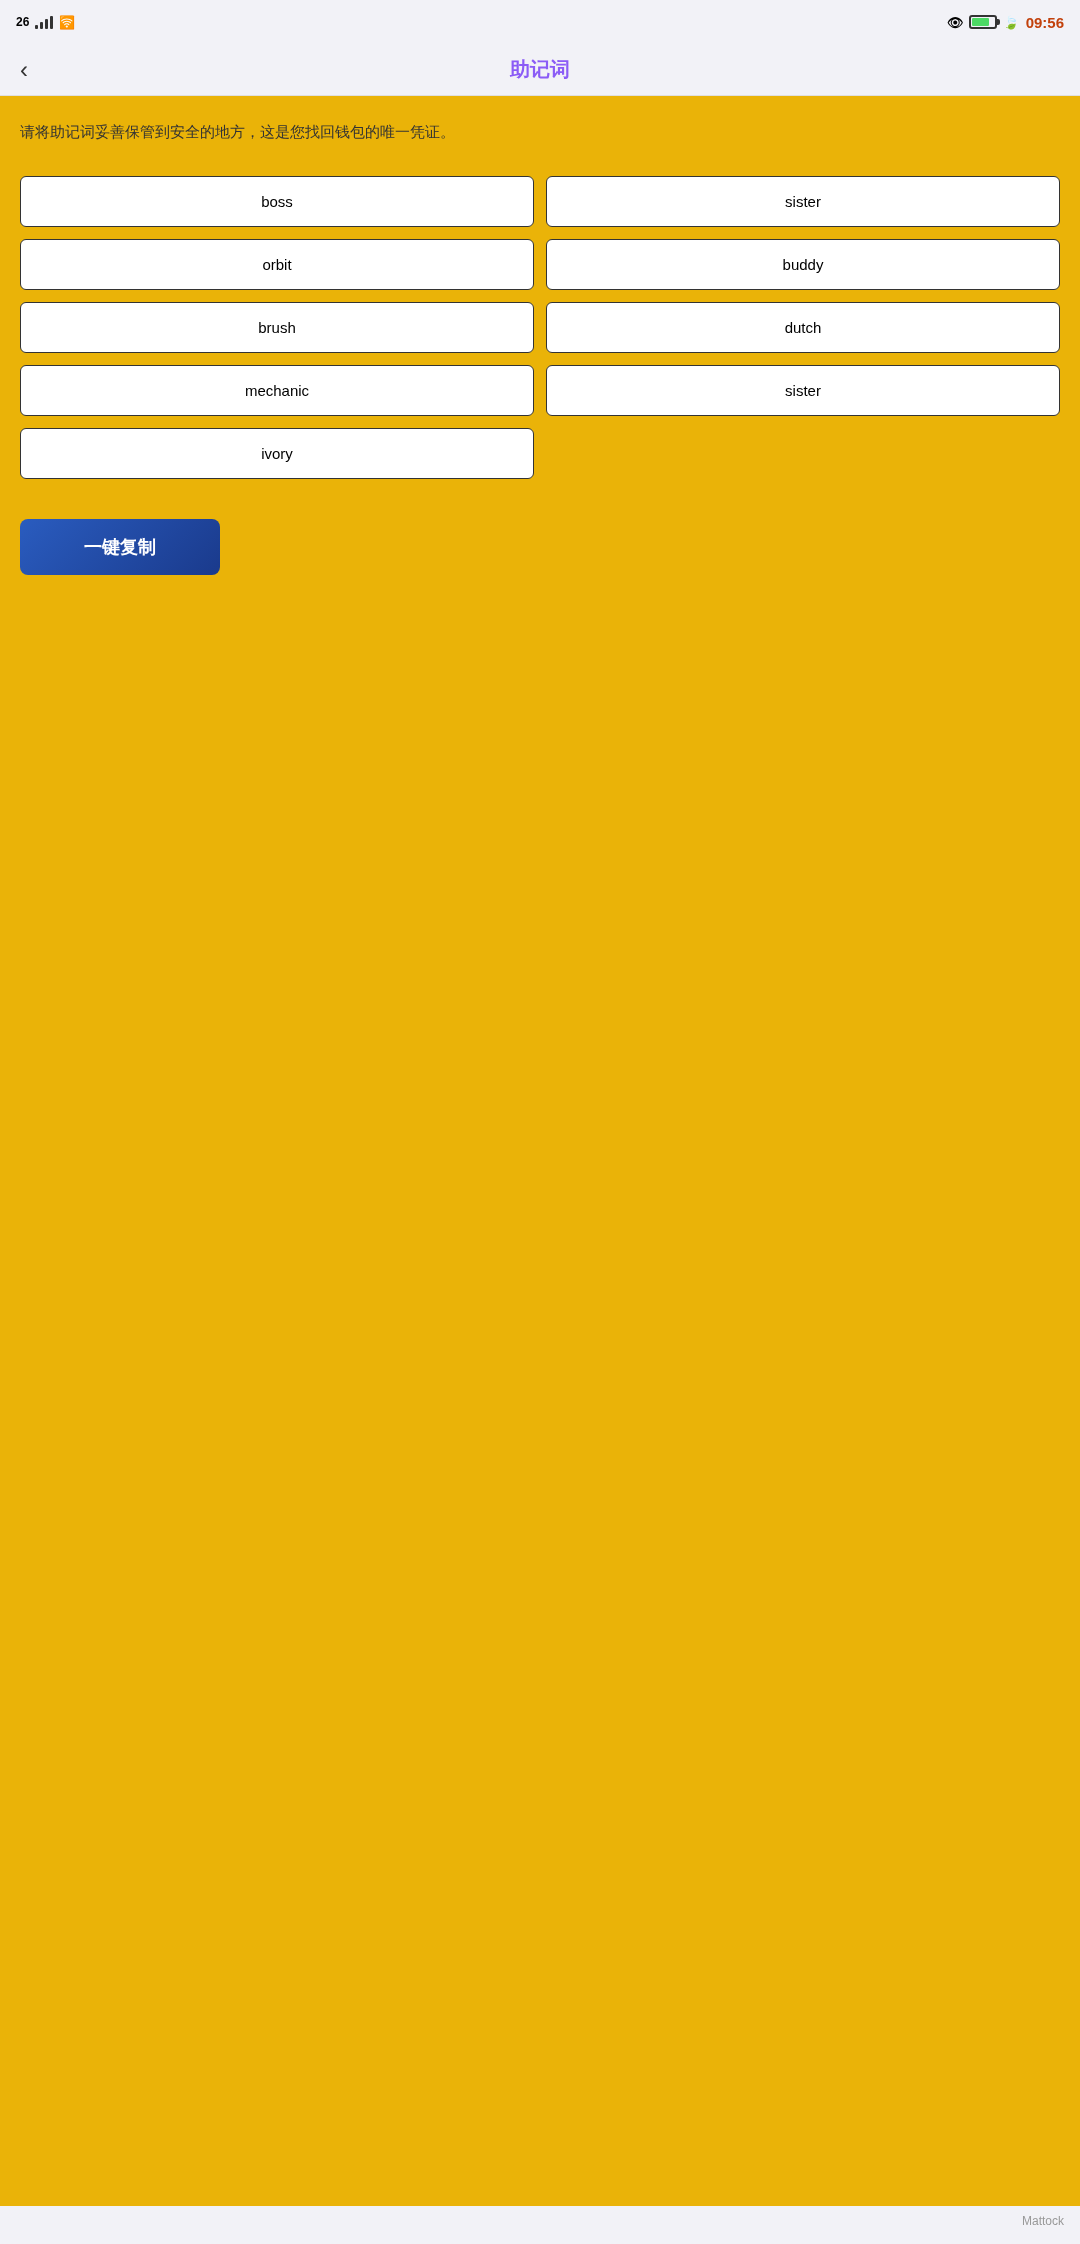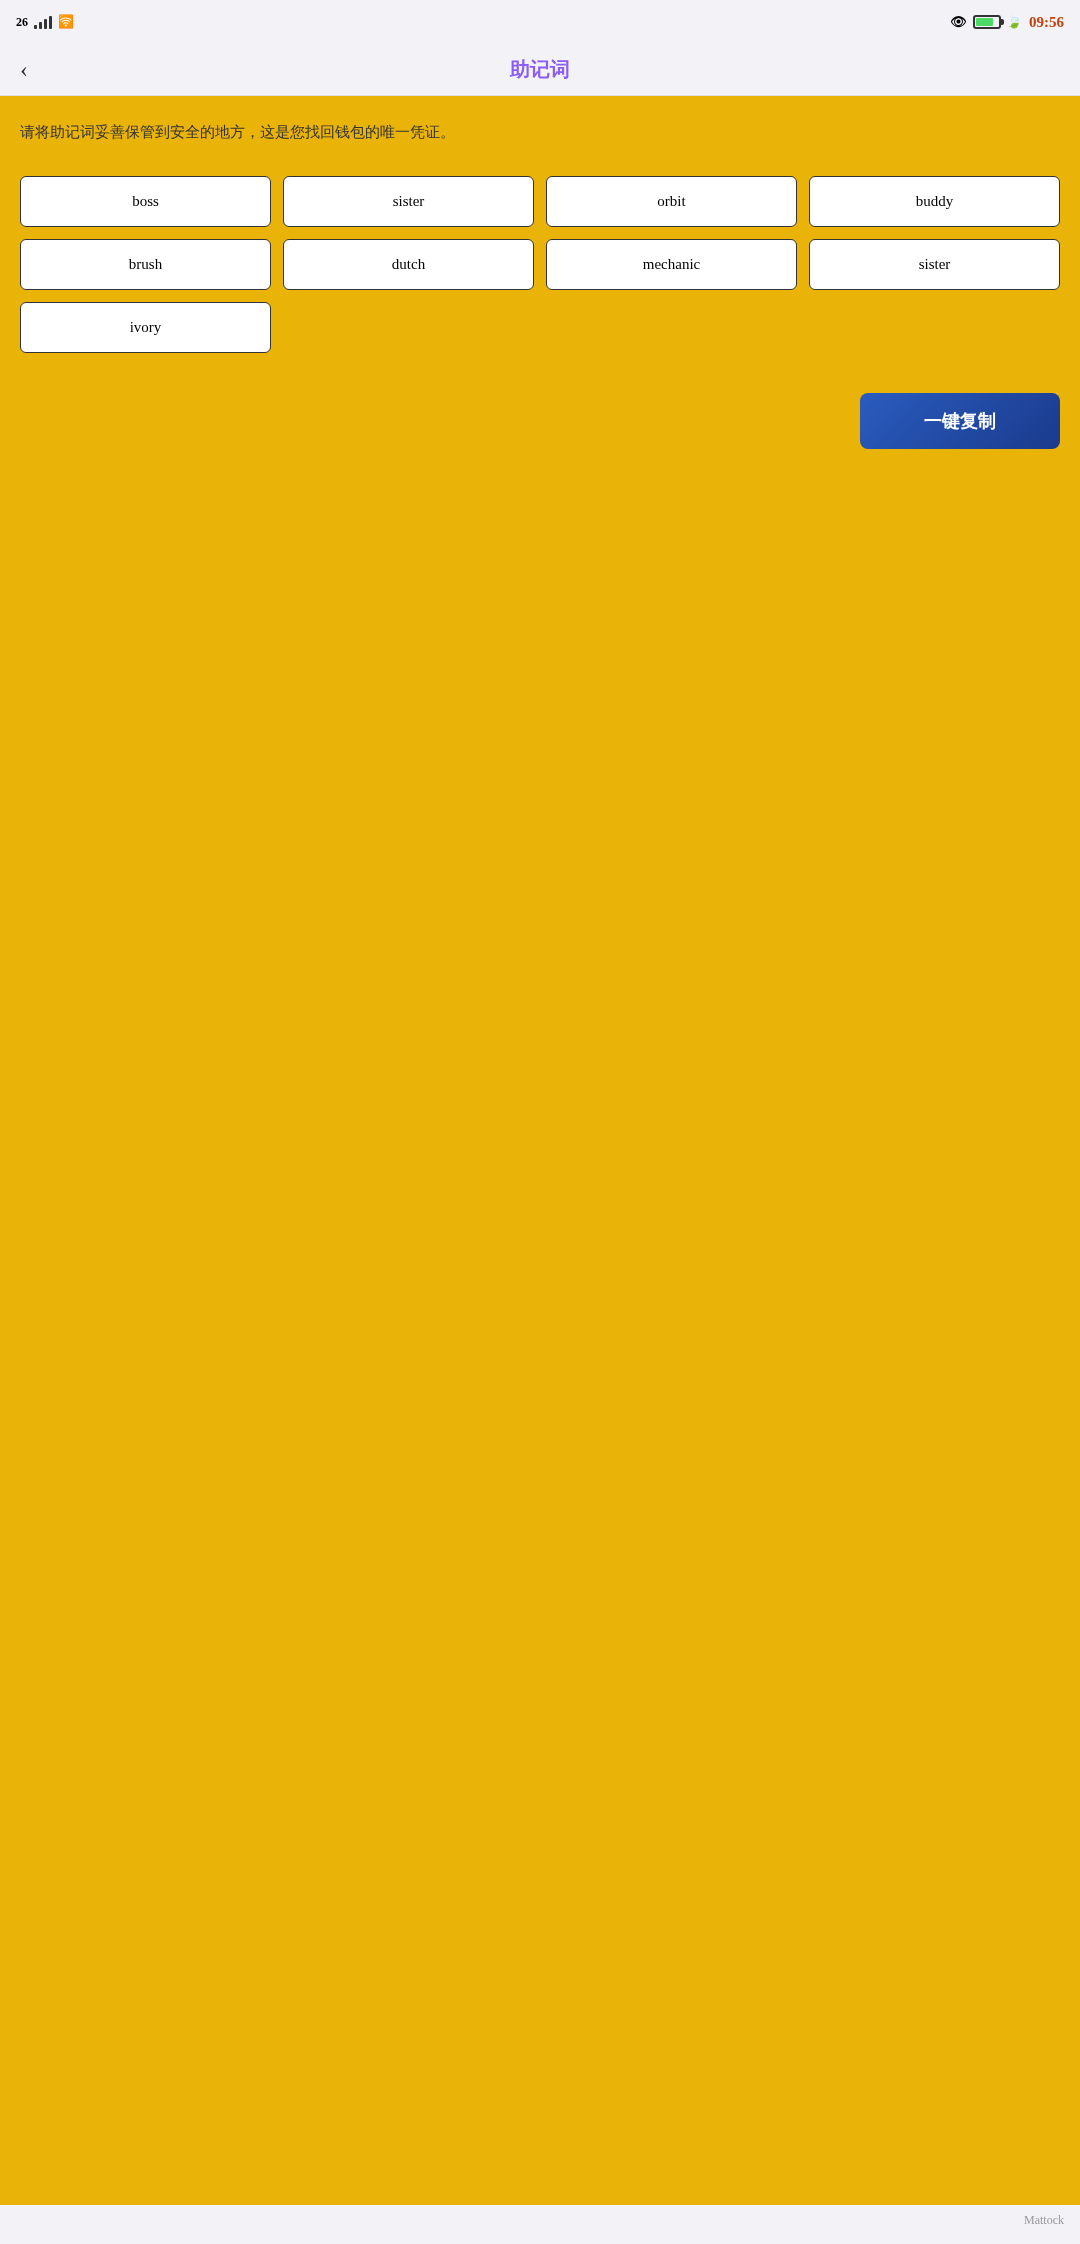--- a/index.html
+++ b/index.html
@@ -1,20 +1,19 @@
 <!DOCTYPE html>
 <html><head>
   <meta charset="utf-8">
   <meta name="viewport" content="width=device-width, initial-scale=1">
   <style>
     * {
       margin: 0;
       padding: 0;
       box-sizing: border-box;
-      font-family: Liberation Serif, serif;
     }
 
     body {
       font-family: -apple-system, 'PingFang SC', 'Microsoft YaHei', sans-serif;
       background-color: #f2f2f7;
       width: 100%;
       min-height: 100vh;
       display: flex;
       flex-direction: column;
     }
@@ -143,39 +142,39 @@
 
     .description {
       font-size: 15px;
       color: #333;
       line-height: 1.6;
       margin-bottom: 32px;
     }
 
     .words-grid {
       display: grid;
-      grid-template-columns: repeat(4, 1fr);
+      grid-template-columns: repeat(2, 1fr);
       gap: 12px;
       margin-bottom: 40px;
     }
 
     .word-chip {
       border: 1.5px solid #333;
       border-radius: 6px;
       padding: 16px 8px;
       text-align: center;
       font-size: 15px;
       color: #000;
       background-color: #fff;
       cursor: default;
     }
 
     .copy-button-container {
       display: flex;
-      justify-content: flex-end;
+      justify-content: flex-start;
       margin-top: 8px;
     }
 
     .copy-button {
       background: linear-gradient(135deg, #2a5cbf 0%, #1a3a8c 100%);
       color: #fff;
       border: none;
       border-radius: 8px;
       padding: 16px 60px;
       font-size: 18px;

